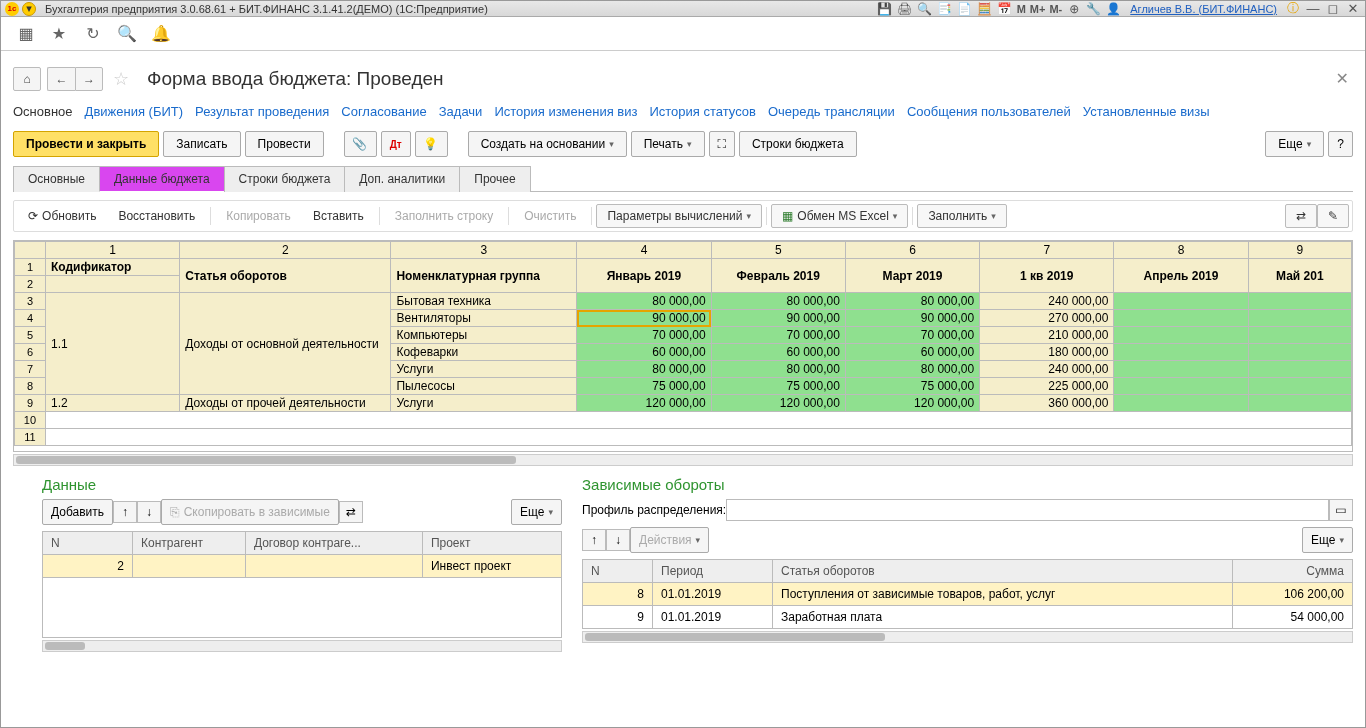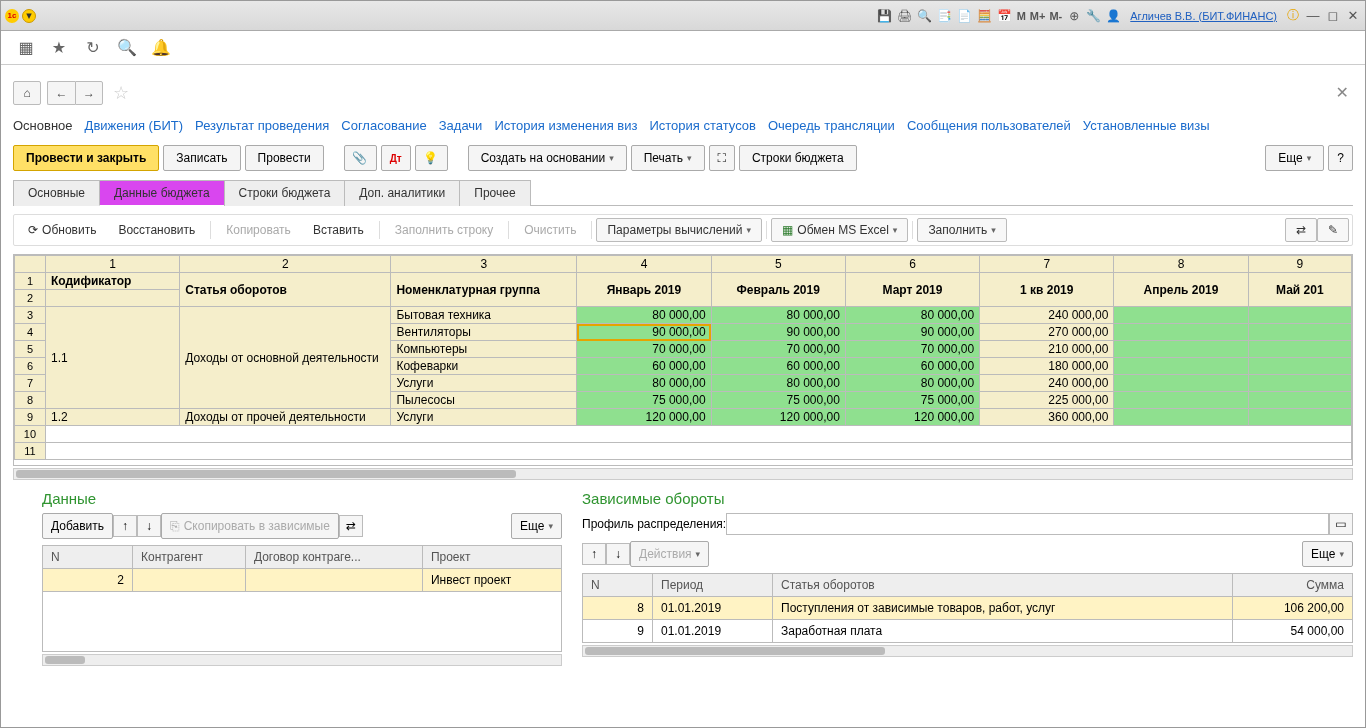--- a/index.html
+++ b/index.html
@@ -1,17 +1,17 @@
 <!DOCTYPE html>
 <html><head>
 <meta charset="utf-8">
 <style>
 * { box-sizing: border-box; margin: 0; padding: 0; }
 body { font-family: Arial, sans-serif; font-size: 12px; background: #fff; color: #000; width:1366px; height:728px; overflow:hidden; border:1px solid #999;}
-.titlebar { height:30px; background:linear-gradient(#e8e8e8,#d8d8d8); border-bottom:1px solid #aaa; display:flex; align-items:center; padding:0 4px; font-size:11px; color:#333;}
+.titlebar { height:16px; background:linear-gradient(#e8e8e8,#d8d8d8); border-bottom:1px solid #aaa; display:flex; align-items:center; padding:0 4px; font-size:11px; color:#333;}
 .titlebar .tb-left{display:flex;align-items:center;gap:3px;}
 .titlebar .tb-icon{width:14px;height:14px;background:#ffcc00;border-radius:50%;display:flex;align-items:center;justify-content:center;font-size:8px;font-weight:bold;color:#d00;}
 .titlebar .tb-dd{width:14px;height:14px;background:#ffcc00;border:1px solid #cc9900;border-radius:50%;display:flex;align-items:center;justify-content:center;}
 .titlebar .tb-text{margin-left:6px;}
 .titlebar .tb-right{margin-left:auto;display:flex;align-items:center;gap:4px;}
 .tb-ico{width:16px;height:16px;display:flex;align-items:center;justify-content:center;font-size:12px;color:#555;cursor:pointer;}
 .tb-user{color:#2060c0;text-decoration:underline;cursor:pointer;font-size:11px;margin:0 4px;}
 .tb-txt{color:#555;font-weight:bold;font-size:11px;}
 .tb-win{width:16px;height:16px;display:flex;align-items:center;justify-content:center;color:#555;cursor:pointer;font-size:13px;}
 
@@ -74,20 +74,21 @@
 .scroll-strip{height:12px;background:#eee;border:1px solid #ccc;margin-top:2px;position:relative;}
 .scroll-strip .thumb{position:absolute;left:2px;top:1px;height:8px;width:40px;background:#bbb;border-radius:3px;}
 </style>
 </head>
 <body>
 
 <div class="titlebar">
   <div class="tb-left">
     <div class="tb-icon">1c</div>
     <div class="tb-dd">▾</div>
+    <div class="tb-text">Бухгалтерия предприятия 3.0.68.61 + БИТ.ФИНАНС 3.1.41.2(ДЕМО)  (1С:Предприятие)</div>
   </div>
   <div class="tb-right">
     <div class="tb-ico">💾</div>
     <div class="tb-ico">🖨</div>
     <div class="tb-ico">🔍</div>
     <div class="tb-ico">📑</div>
     <div class="tb-ico">📄</div>
     <div class="tb-ico">🧮</div>
     <div class="tb-ico">📅</div>
     <span class="tb-txt">M</span>
@@ -114,20 +115,21 @@
 
 <div class="content">
 
   <div class="header-row">
     <div class="sq-btn">⌂</div>
     <div style="display:flex;">
       <div class="sq-btn grp" style="border-right:none;border-radius:2px 0 0 2px;">←</div>
       <div class="sq-btn grp" style="border-radius:0 2px 2px 0;">→</div>
     </div>
     <div class="star-out">☆</div>
+    <div class="page-title">Форма ввода бюджета: Проведен</div>
     <div class="close-x">✕</div>
   </div>
 
   <div class="nav-links">
     <a class="active">Основное</a>
     <a>Движения (БИТ)</a>
     <a>Результат проведения</a>
     <a>Согласование</a>
     <a>Задачи</a>
     <a>История изменения виз</a>

